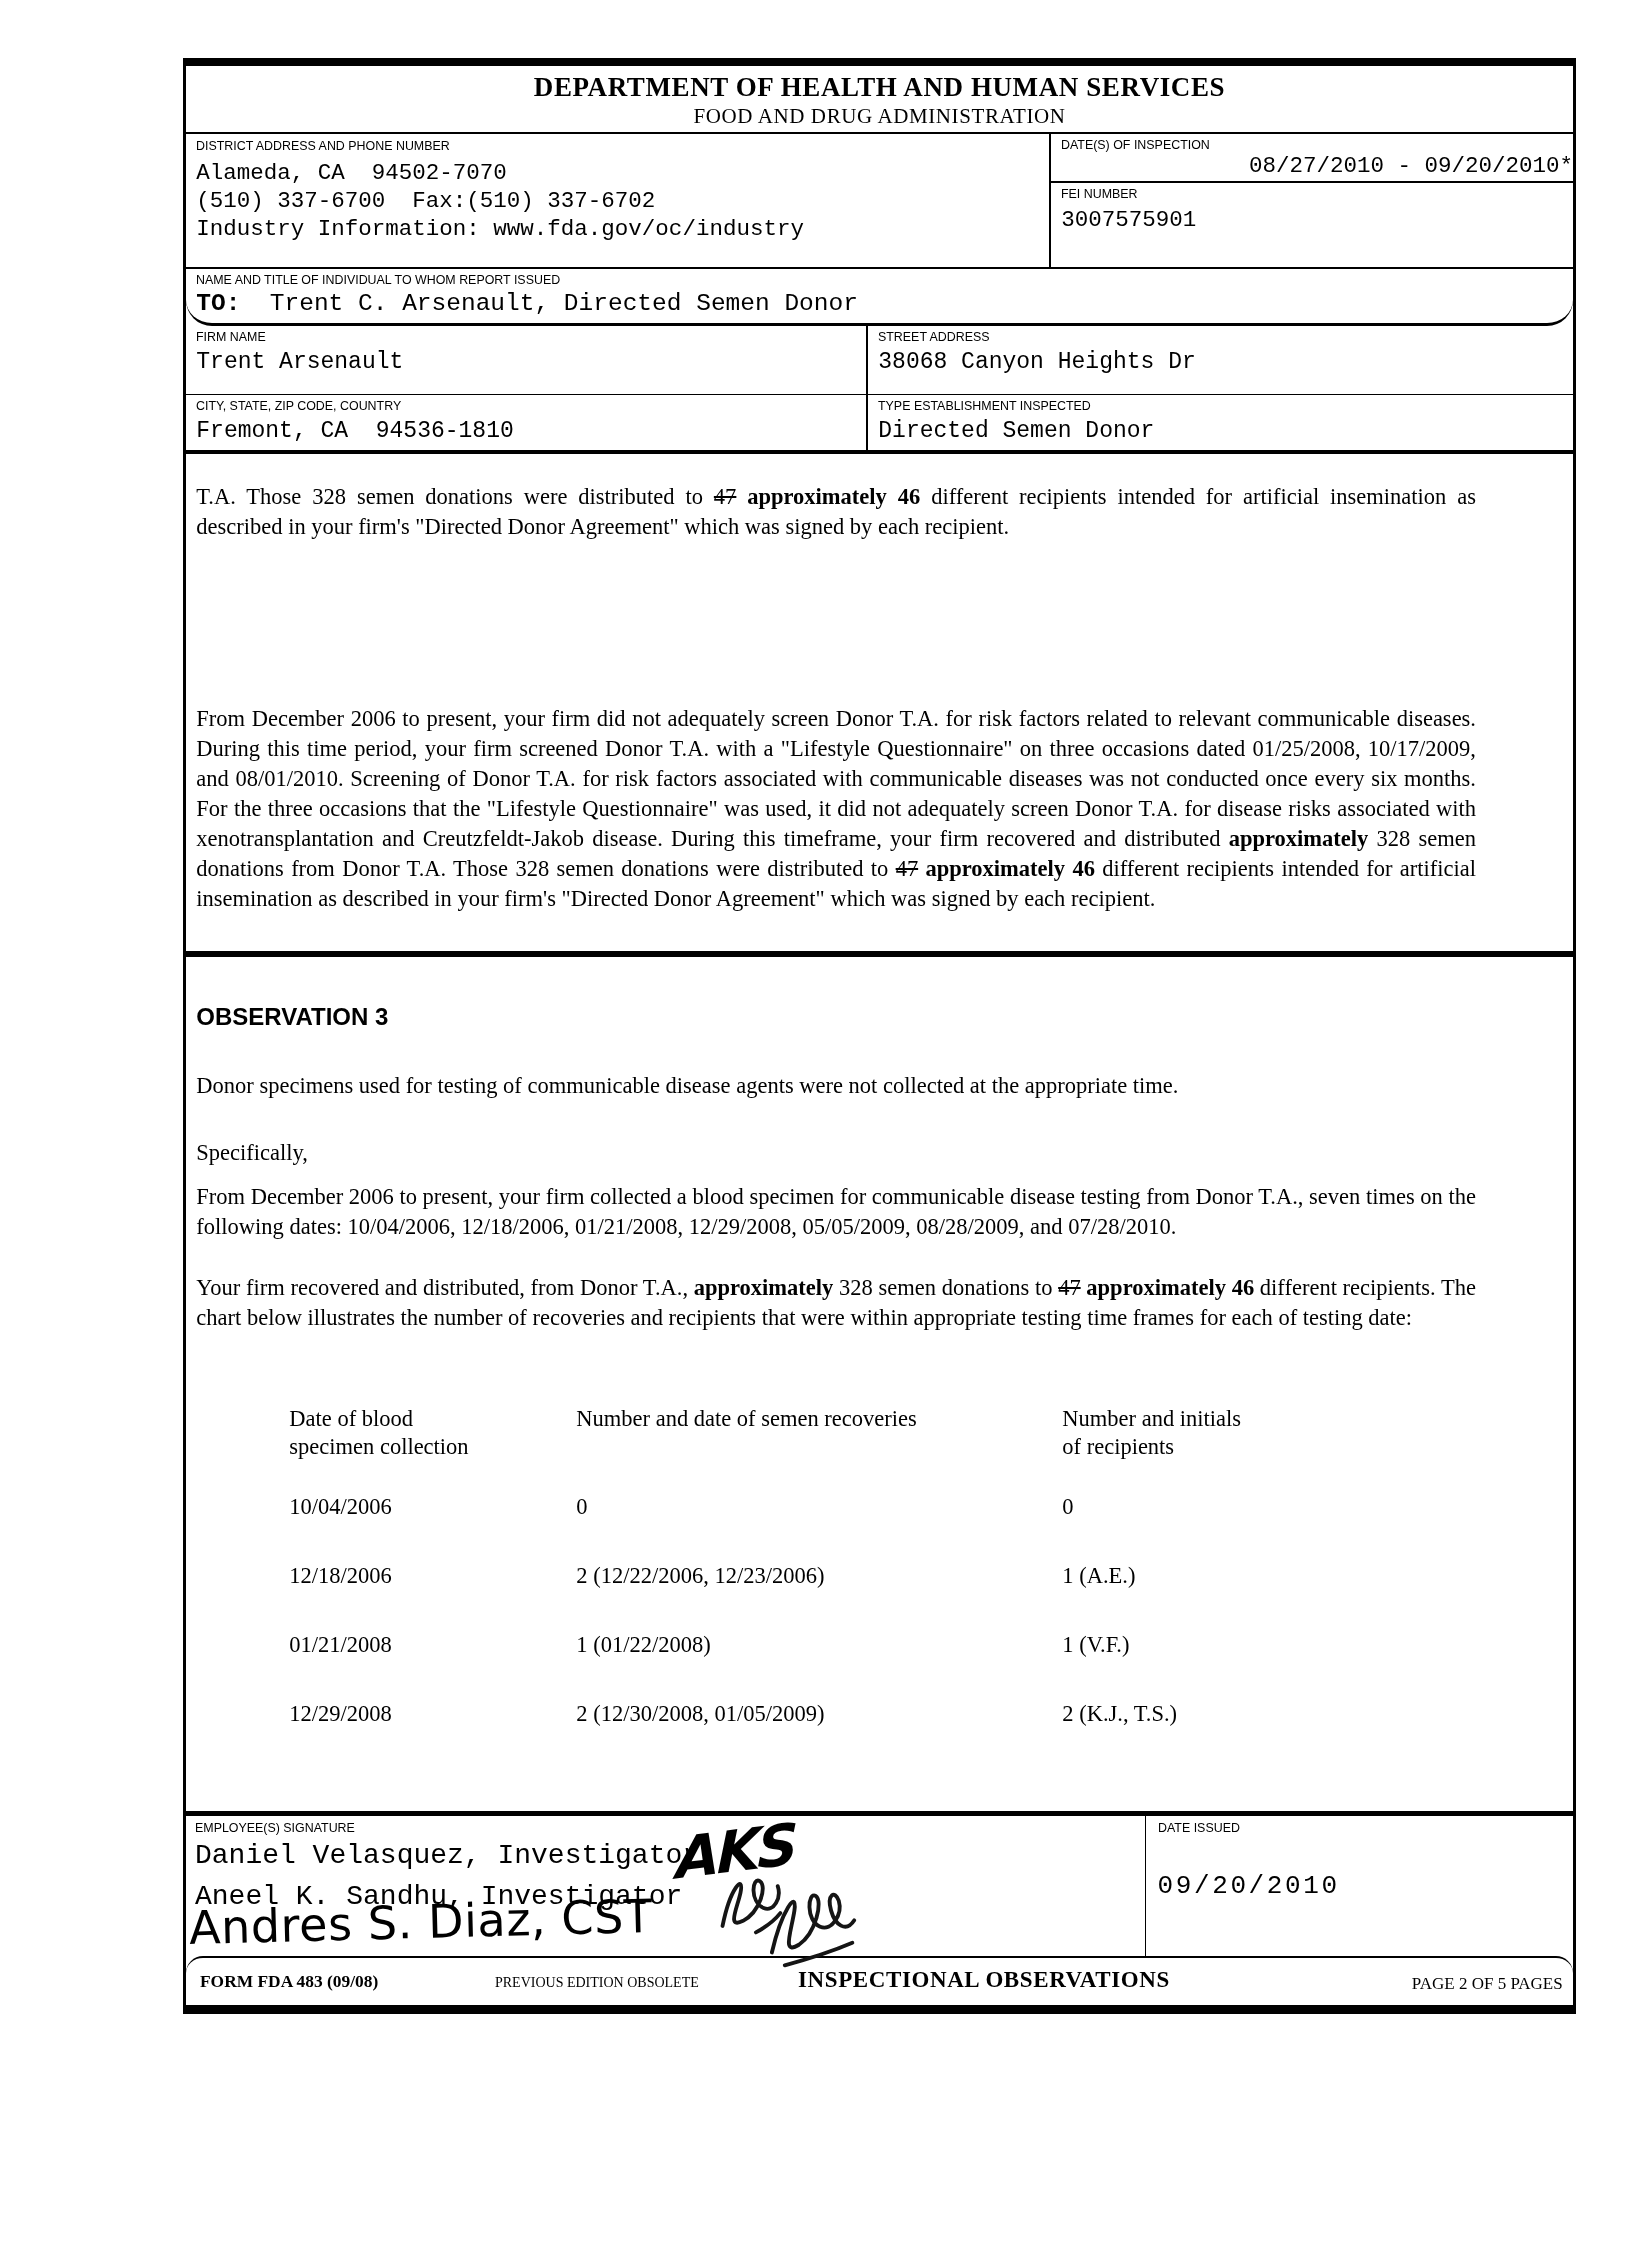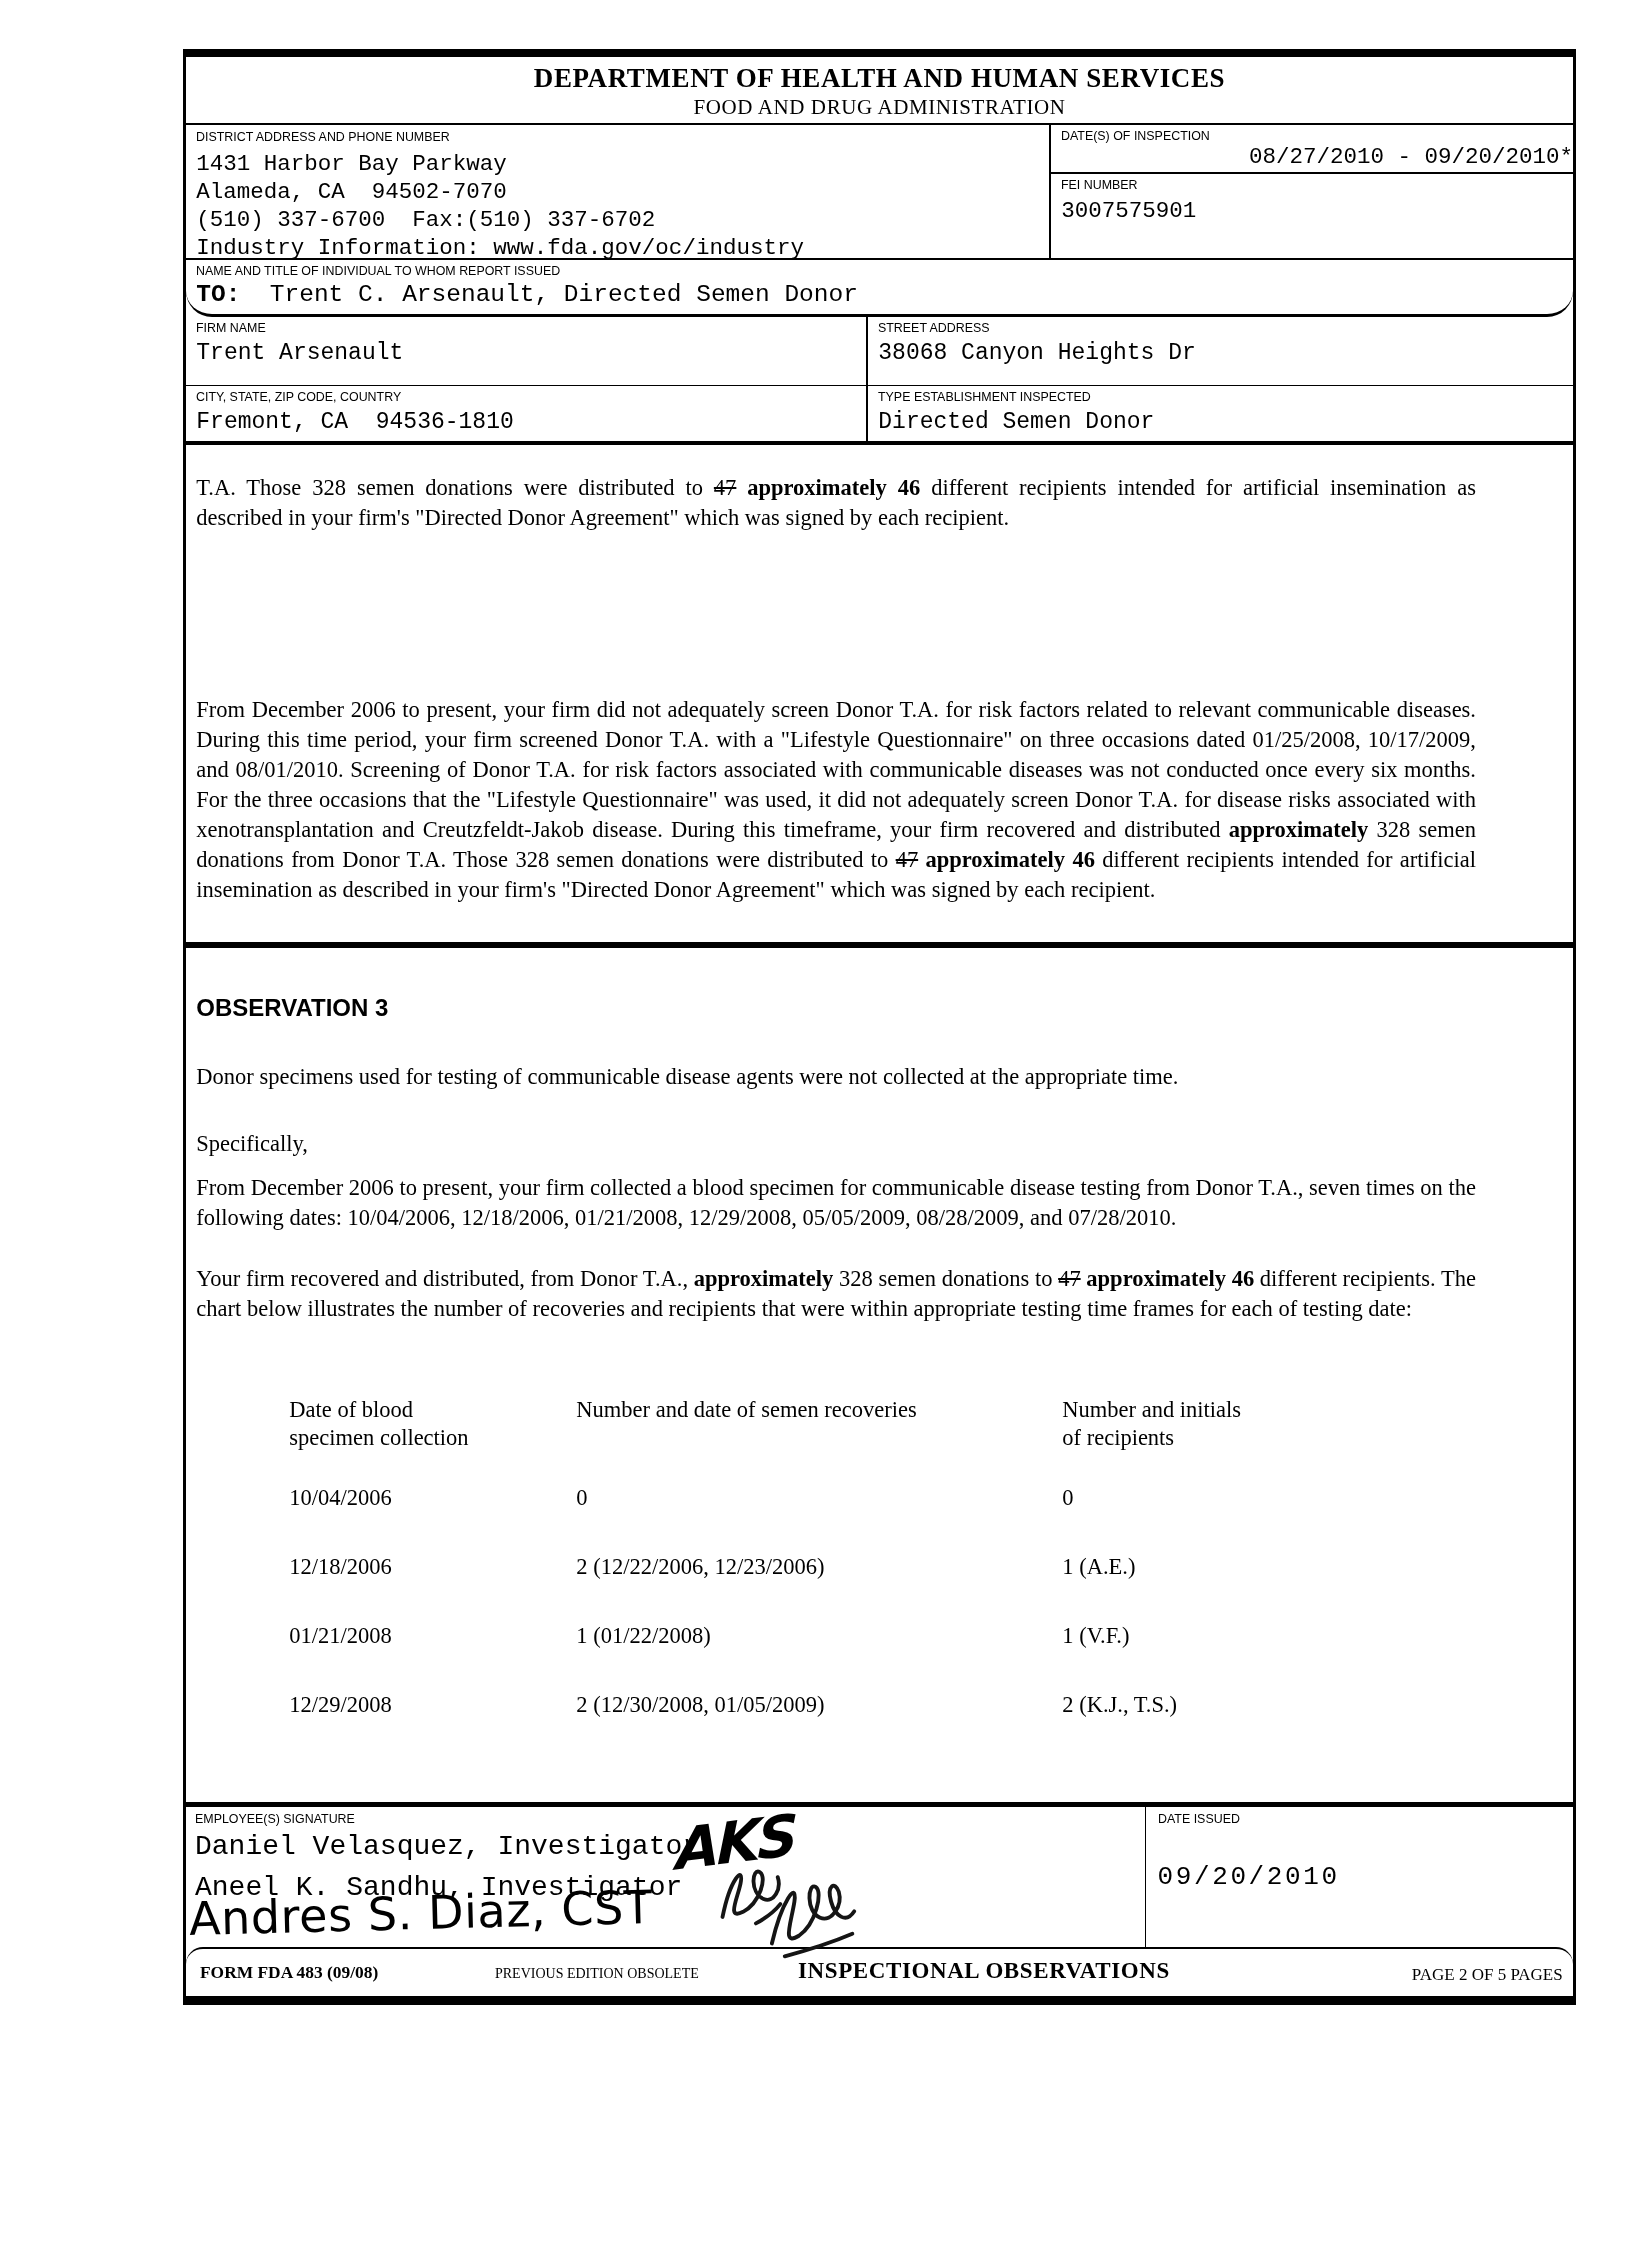--- a/index.html
+++ b/index.html
@@ -2,21 +2,21 @@
 <html style="font-size:10.3px"><head>
 <meta charset="utf-8">
 <style>
   * { margin:0; padding:0; box-sizing:border-box; }
   body { background:#e8e8e8; }
   .page {
     position:relative; width:1643px; height:2261px; background:#ffffff;
     font-family:"Liberation Serif", serif; color:#000;
   }
   .formbox {
-    position:absolute; left:183px; top:49px; width:1393px;
+    position:absolute; left:183px; top:58px; width:1393px;
     border:3.2px solid #000; border-top-width:8.4px; border-bottom-width:9px;
     background:#fff;
   }
   
   .hdr { height:62px; border-bottom:2.6px solid #000; text-align:center; }
   .hdr-title { margin-top:6.4px; font-size:27px; font-weight:bold; letter-spacing:0.6px; }
   .hdr-sub { margin-top:0.6px; font-size:21px; letter-spacing:0.6px; }
   
   .lbl {
     display:inline-block; font-family:"Liberation Sans", sans-serif;
@@ -109,21 +109,20 @@
 
     <div class="hdr">
       <div class="hdr-title">DEPARTMENT OF HEALTH AND HUMAN SERVICES</div>
       <div class="hdr-sub">FOOD AND DRUG ADMINISTRATION</div>
     </div>
 
     <div class="info-row">
       <div class="info-left">
         <span class="lbl">DISTRICT ADDRESS AND PHONE NUMBER</span>
         <div class="addr-block">
-          <div class="mono addr-line">1431 Harbor Bay Parkway</div>
           <div class="mono addr-line">Alameda, CA  94502-7070</div>
           <div class="mono addr-line">(510) 337-6700  Fax:(510) 337-6702</div>
           <div class="mono addr-line">Industry Information: www.fda.gov/oc/industry</div>
         </div>
       </div>
       <div class="info-right">
         <div class="dates-cell">
           <span class="lbl">DATE(S) OF INSPECTION</span>
           <div class="mono dates-val">08/27/2010 - 09/20/2010*</div>
         </div>

